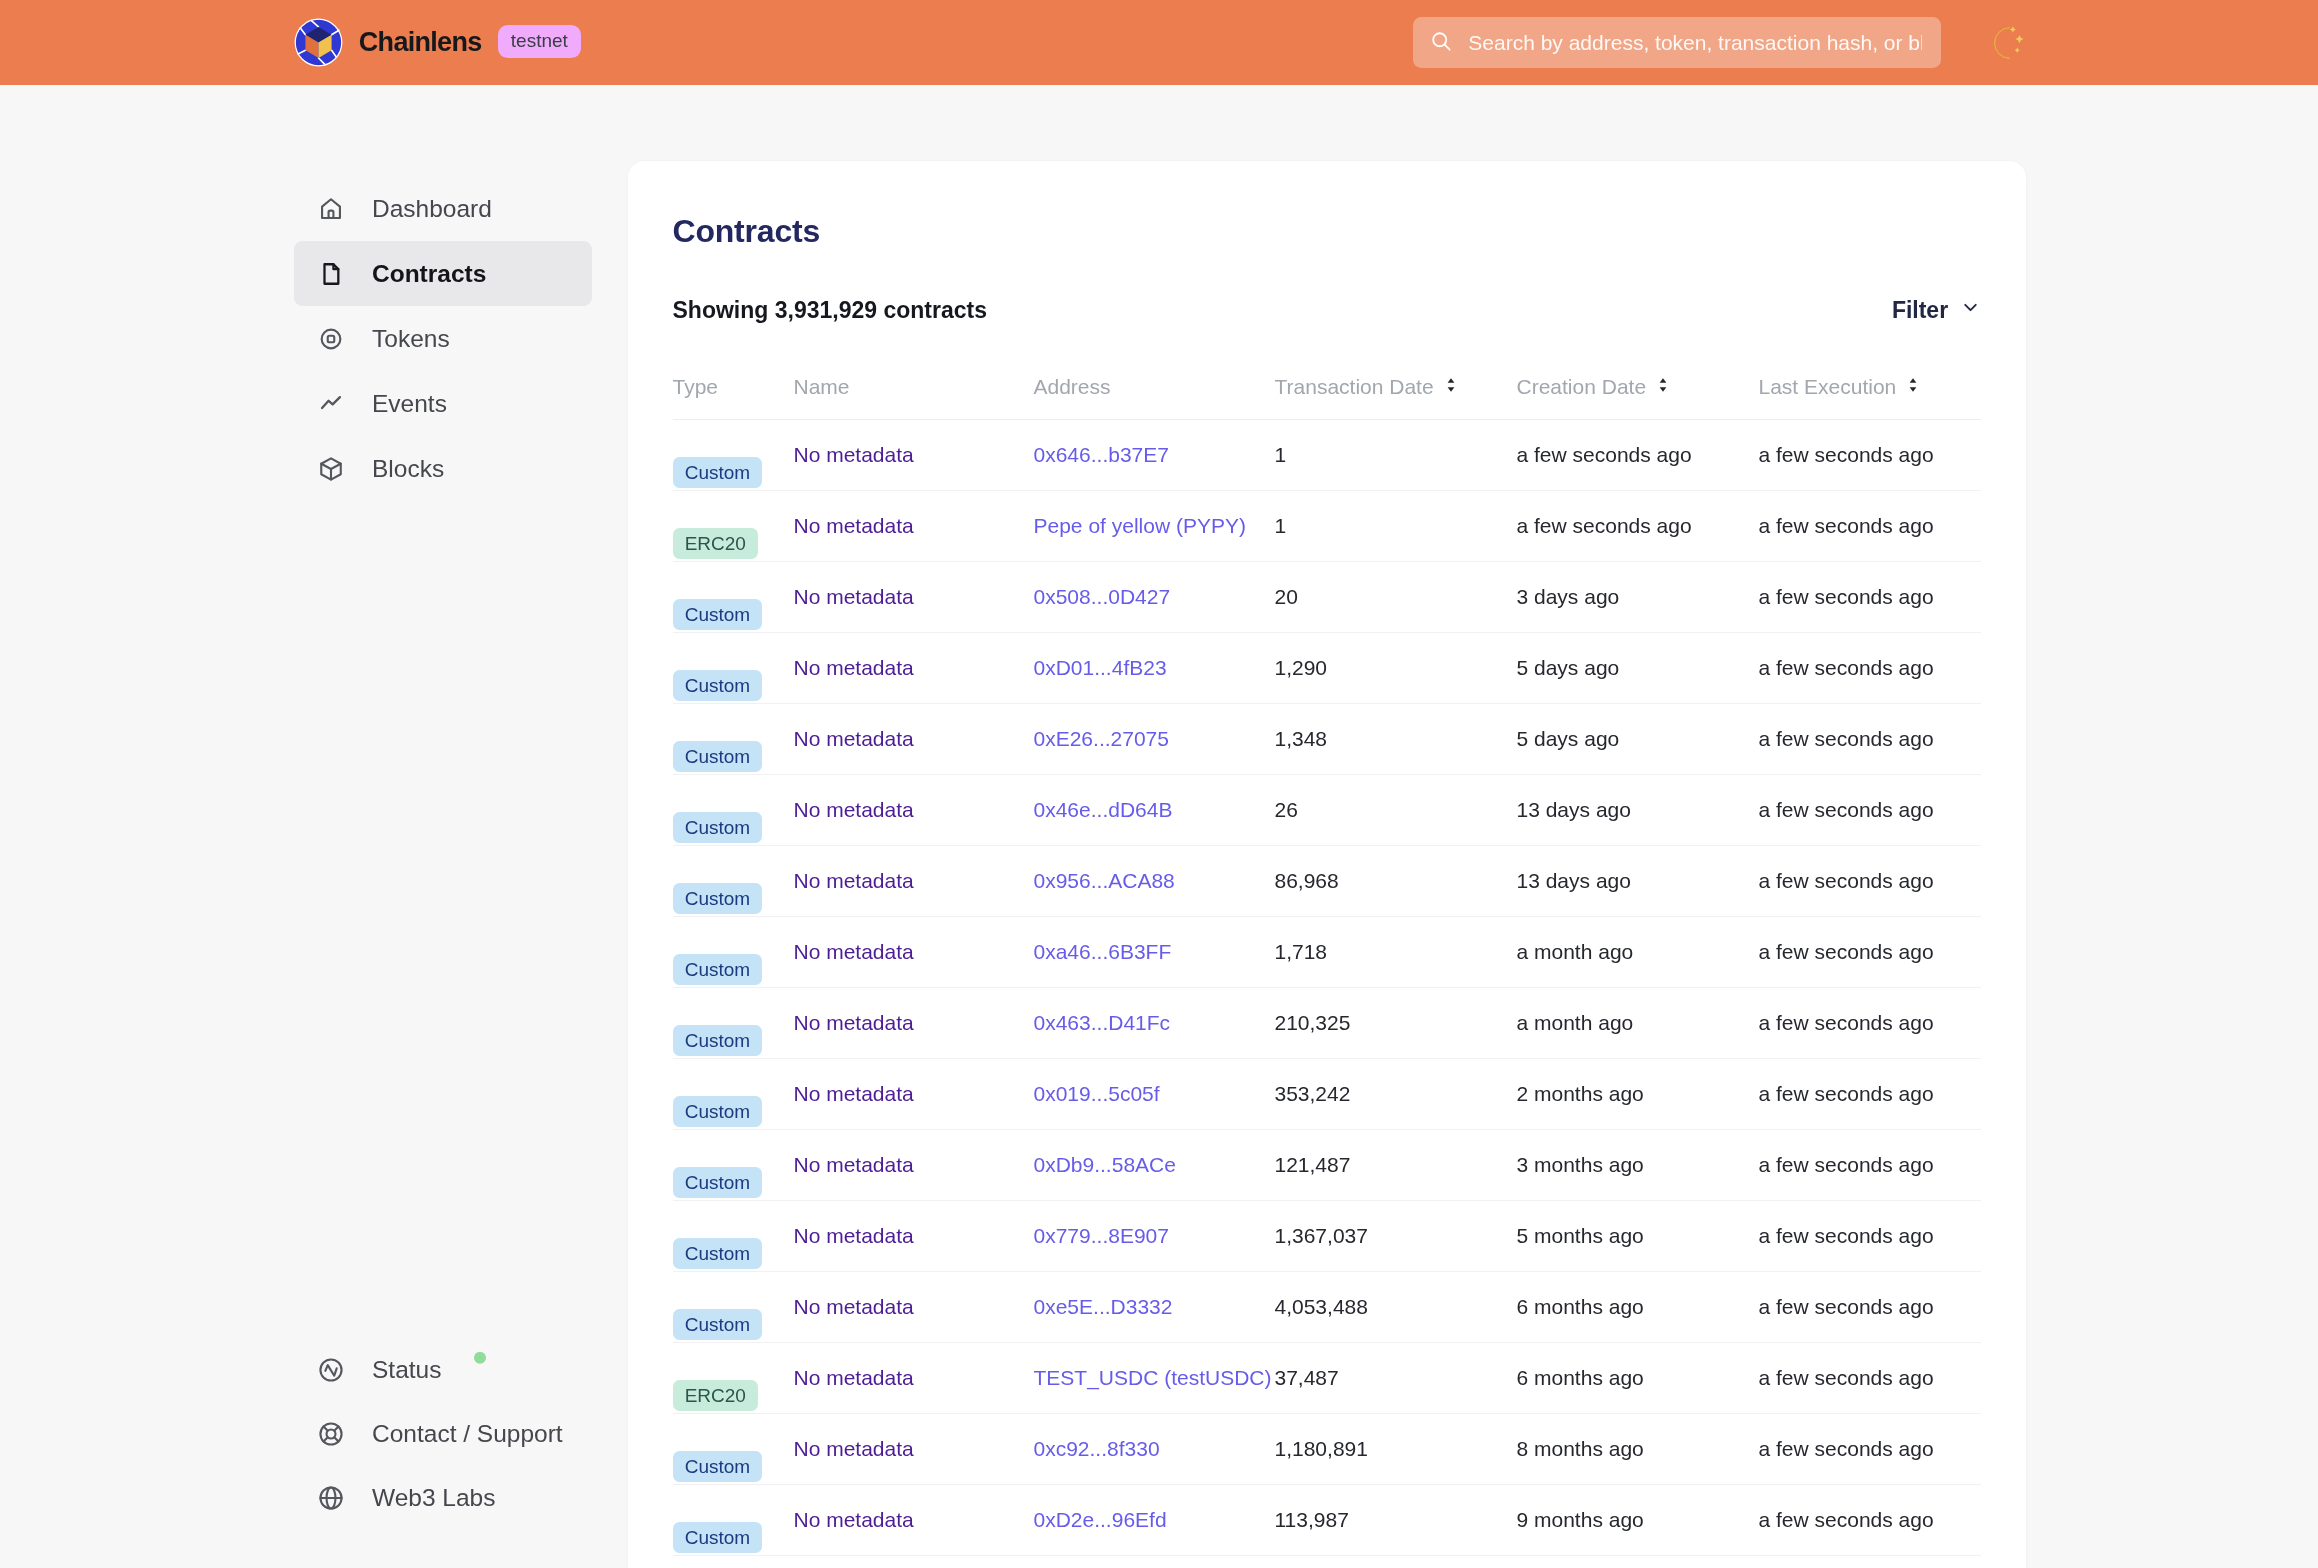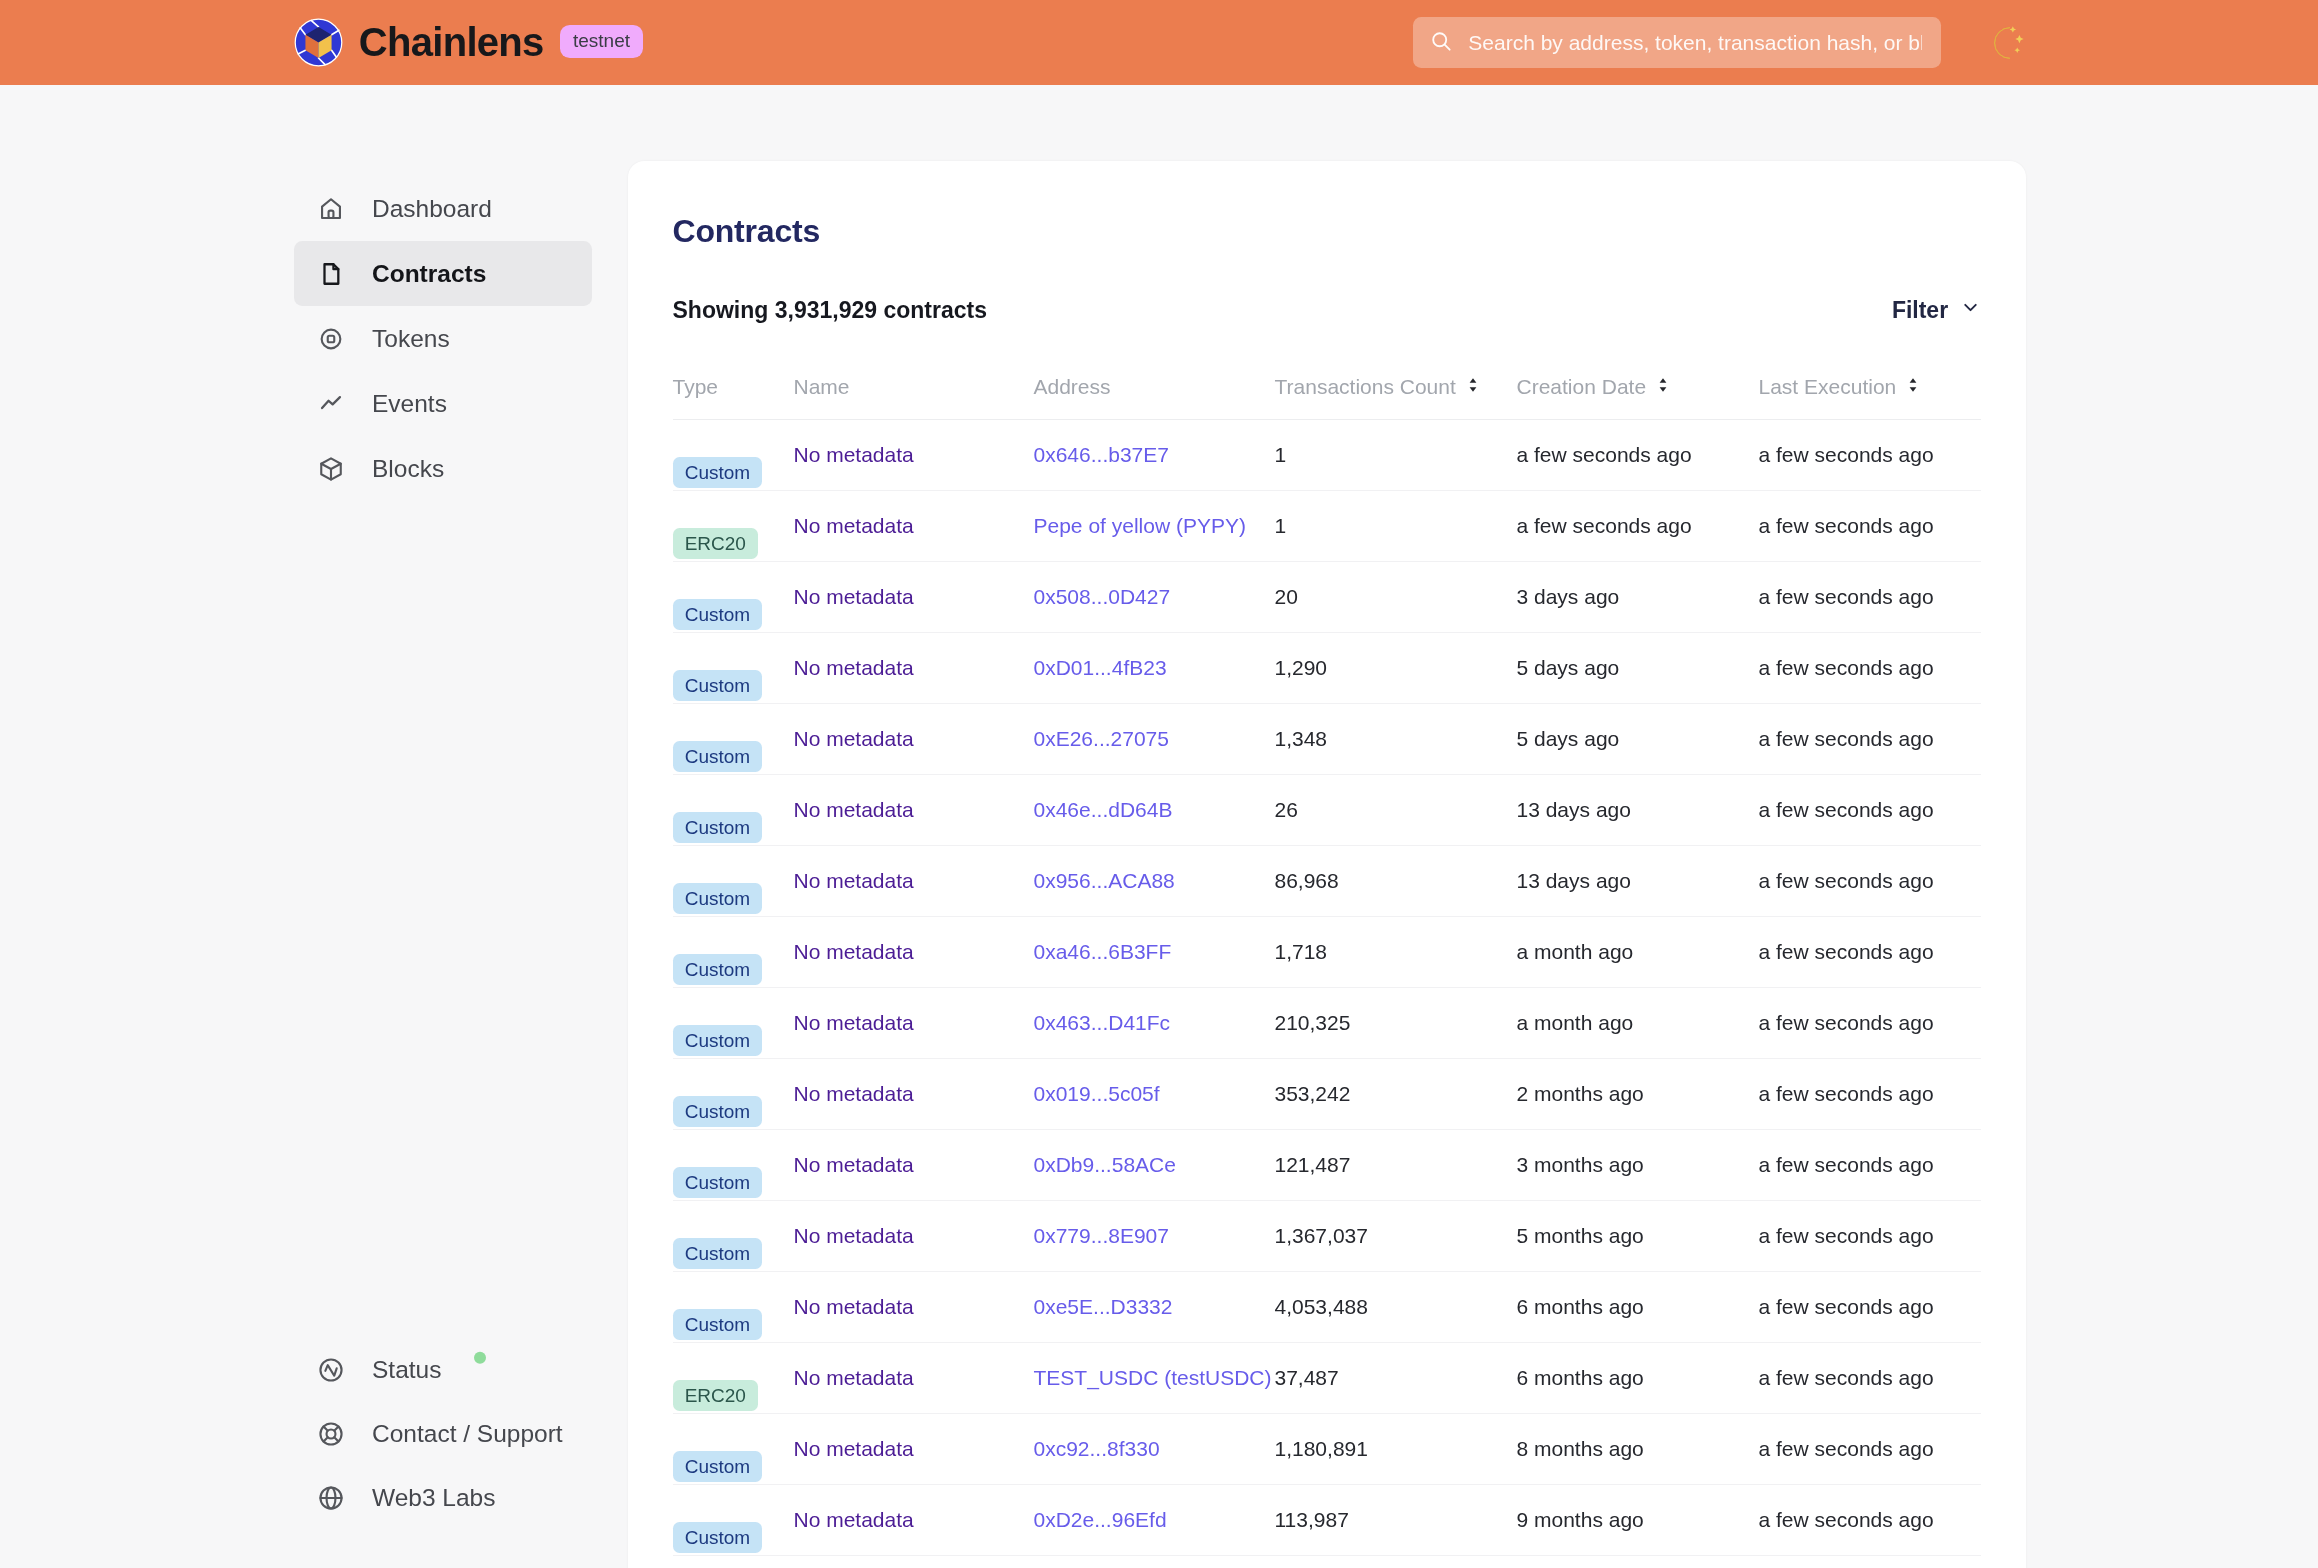--- a/index.html
+++ b/index.html
@@ -15,21 +15,21 @@
     width:2319px;height:1569px;overflow:hidden;
     background:var(--page-bg);
     font-family:"Liberation Sans",sans-serif;
     color:#26282E;
   }
   
   .app-header{height:85px;background:var(--header-bg);}
   .header-inner{width:1732px;margin:0 auto;height:100%;display:flex;align-items:center;}
   .brand{display:flex;align-items:center;gap:16.3px;cursor:pointer;}
   .logo{width:49px;height:49px;display:block;}
-  .brand-name{font-size:40px;font-weight:700;color:#17181B;letter-spacing:-0.7px;}
+  .brand-name{font-size:27px;font-weight:700;color:#17181B;letter-spacing:-0.7px;}
   .env-badge{background:#f0abfc;color:#3A3D45;font-size:19px;font-weight:500;
     padding:5.7px 13px;border-radius:9.8px;align-self:flex-start;margin-top:6.5px;}
   .header-right{margin-left:auto;display:flex;align-items:center;gap:47px;}
   .searchbar{width:528px;height:51px;background:rgba(255,255,255,0.32);
     border-radius:8.2px;display:flex;align-items:center;padding:0 16.3px;gap:13px;}
   .searchbar svg{flex:0 0 auto;}
   .searchbar input{flex:1;background:transparent;border:none;outline:none;
     color:#FFFFFF;font-size:21px;font-family:"Liberation Sans",sans-serif;}
   .searchbar input::placeholder{color:rgba(255,255,255,0.92);}
   .theme-toggle{background:none;border:none;padding:0;cursor:pointer;line-height:0;}
@@ -222,21 +222,21 @@
         <div class="th">
             <span>Type</span>
           </div>
         <div class="th">
             <span>Name</span>
           </div>
         <div class="th">
             <span>Address</span>
           </div>
         <div class="th sortable">
-          <span>Transactions Count</span>
+          <span>Transaction Date</span>
           <span>
             <svg viewBox="0 0 24 24" width="18" height="18">
                 <path d="M12 3 L16.5 9 H7.5 Z" fill="#25262B"></path>
                 <path d="M12 21 L7.5 15 H16.5 Z" fill="#25262B"></path>
               </svg>
           </span>
         </div>
         <div class="th sortable">
           <span>Creation Date</span>
           <span>

